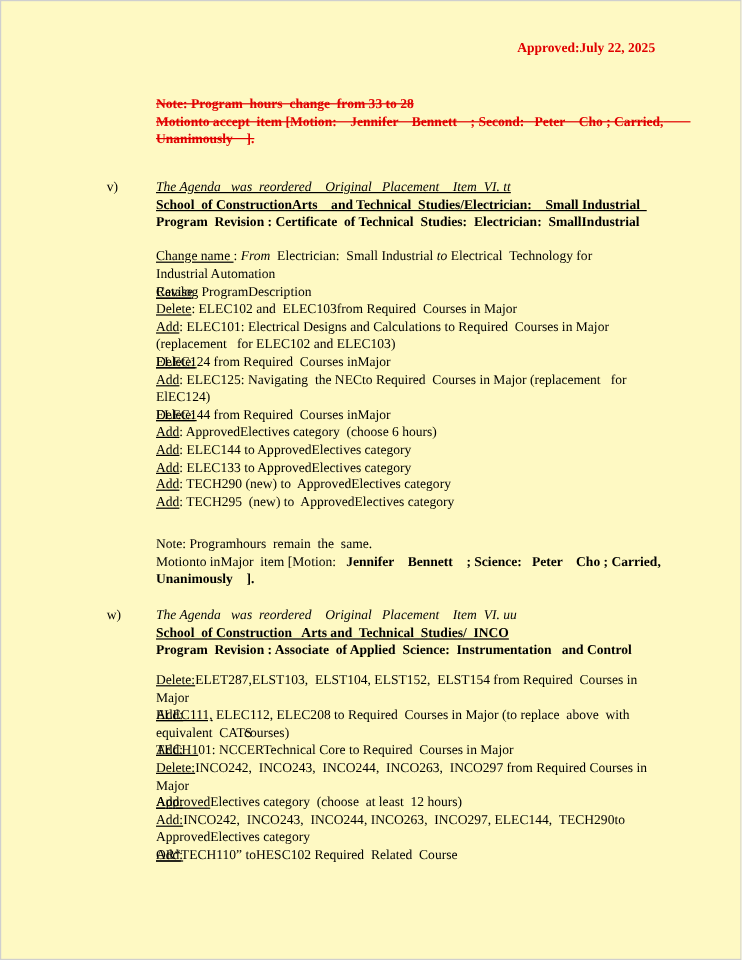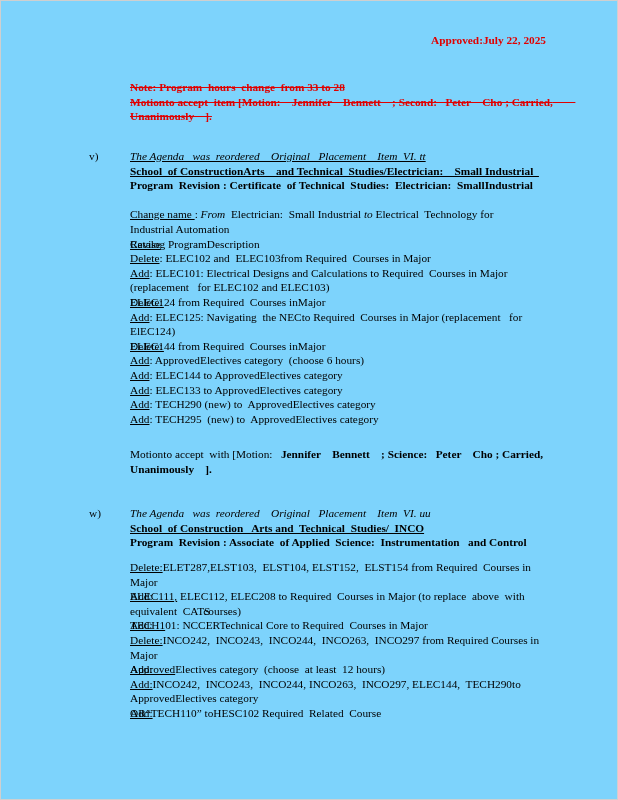--- a/index.html
+++ b/index.html
@@ -1,17 +1,17 @@
 <!DOCTYPE html>
 <html><head>
 <meta charset="utf-8">
 <style>
   html,body{margin:0;padding:0;background:#ffffff;}
   .page{
-    position:relative;width:618px;height:800px;background:#7dd3fc;
+    position:relative;width:618px;height:800px;background:#fef9c3;
     font-family:"Liberation Serif","DejaVu Serif",serif;
     font-size:11.3px;line-height:14.6px;color:#000;
     border:1px solid #cfcfcf;box-sizing:border-box;overflow:hidden;
   }
   .stamp{
     position:absolute;left:430px;top:32px;
     font-weight:bold;white-space:nowrap;
   }
   .marker{position:absolute;left:88px;white-space:nowrap;}
   .textblock{position:absolute;left:129px;width:474px;white-space:pre-wrap;}
@@ -25,19 +25,19 @@
 
 <div class="page" style="border-color: rgb(207, 207, 207); color: rgb(0, 0, 0);">
 
   <div class="stamp" style="color: rgb(224, 0, 0);">Approved:July 22, 2025</div>
 
   <div class="textblock red-note" style="top: 79px; color: rgb(224, 0, 0);"><div class="line"><span style="text-decoration: line-through;">Note: Program  hours  change  from 33 to 28</span></div><div class="line"><span style="text-decoration: line-through;">Motionto accept  item [Motion:    Jennifer    Bennett    ; Second:   Peter    Cho ; Carried,</span><span style="text-decoration: line-through;">&nbsp;&nbsp;&nbsp;&nbsp;&nbsp;&nbsp;&nbsp;&nbsp;</span></div><div class="line"><span style="text-decoration: line-through;">Unanimously    ].</span></div></div>
 
   <div class="marker" style="top:148px;">v)</div>
   <div class="textblock" style="top:148px;"><div class="line"><span style="text-decoration: underline; font-style: italic;">The Agenda   was  reordered    Original   Placement    Item  VI. tt</span></div><div class="line"><span style="text-decoration: underline; font-weight: bold;">School  of ConstructionArts    and Technical  Studies/Electrician:    Small Industrial  </span></div><div class="line"><span style="font-weight: bold;">Program  Revision : Certificate  of Technical  Studies:  Electrician:  SmallIndustrial</span></div><div class="line">&nbsp;</div><div class="line"><span style="text-decoration: underline;">Change name </span><span>: </span><span style="font-style: italic;">From</span><span>  Electrician:  Small Industrial </span><span style="font-style: italic;">to</span><span> Electrical  Technology for</span></div><div class="line"><span>Industrial Automation</span></div><div class="line"><span class="ov"><span style="text-decoration: underline;">Catalog</span><span class="over" style="text-decoration: underline;">Revise</span></span><span> ProgramDescription</span></div><div class="line"><span style="text-decoration: underline;">Delete</span><span>: ELEC102 and  ELEC103from Required  Courses in Major</span></div><div class="line"><span style="text-decoration: underline;">Add</span><span>: ELEC101: Electrical Designs and Calculations to Required  Courses in Major</span></div><div class="line"><span>(replacement   for ELEC102 and ELEC103)</span></div><div class="line"><span class="ov"><span style="text-decoration: underline;">ELEC1</span><span class="over" style="text-decoration: underline;">Delete:</span></span><span>24 from Required  Courses inMajor</span></div><div class="line"><span style="text-decoration: underline;">Add</span><span>: ELEC125: Navigating  the NECto Required  Courses in Major (replacement   for</span></div><div class="line"><span>ElEC124)</span></div><div class="line"><span class="ov"><span style="text-decoration: underline;">ELEC1</span><span class="over" style="text-decoration: underline;">Delete:</span></span><span>44 from Required  Courses inMajor</span></div><div class="line"><span style="text-decoration: underline;">Add</span><span>: ApprovedElectives category  (choose 6 hours)</span></div><div class="line"><span style="text-decoration: underline;">Add</span><span>: ELEC144 to ApprovedElectives category</span></div><div class="line"><span style="text-decoration: underline;">Add</span><span>: ELEC133 to ApprovedElectives category</span></div><div class="line"><span style="text-decoration: underline;">Add</span><span>: TECH290 (new) to  ApprovedElectives category</span></div><div class="line"><span style="text-decoration: underline;">Add</span><span>: TECH295  (new) to  ApprovedElectives category</span></div></div>
 
-  <div class="textblock" style="top:446px;"><div class="line"><span>Motionto accept  with [Motion:   </span><span style="font-weight: bold;">Jennifer    Bennett    ; Science:   Peter    Cho ; Carried,</span></div><div class="line"><span style="font-weight: bold;">Unanimously    ].</span></div></div>
+  <div class="textblock" style="top:446px;"><div class="line"><span>Note: Programhours  remain  the  same.</span></div><div class="line"><span>Motionto inMajor  item [Motion:   </span><span style="font-weight: bold;">Jennifer    Bennett    ; Science:   Peter    Cho ; Carried,</span></div><div class="line"><span style="font-weight: bold;">Unanimously    ].</span></div></div>
 
   <div class="marker" style="top:505px;">w)</div>
   <div class="textblock" style="top:505px;"><div class="line"><span style="font-style: italic;">The Agenda   was  reordered    Original   Placement    Item  VI. uu</span></div><div class="line"><span style="text-decoration: underline; font-weight: bold;">School  of Construction   Arts and  Technical  Studies/  INCO</span></div><div class="line"><span style="font-weight: bold;">Program  Revision : Associate  of Applied  Science:  Instrumentation   and Control</span></div></div>
   <div class="textblock" style="top:559px;"><div class="line"><span style="text-decoration: underline;">Delete:</span><span>ELET287,ELST103,  ELST104, ELST152,  ELST154 from Required  Courses in</span></div><div class="line"><span>Major</span></div><div class="line"><span class="ov"><span style="text-decoration: underline;">ELEC111,</span><span class="over" style="text-decoration: underline;">Add:</span></span><span> ELEC112, ELEC208 to Required  Courses in Major (to replace  above  with</span></div><div class="line"><span>equivalent  CATS</span><span style="margin-left: -7px;">courses)</span></div><div class="line"><span class="ov"><span style="text-decoration: underline;">TECH1</span><span class="over" style="text-decoration: underline;">Add:</span></span><span>01: NCCERTechnical Core to Required  Courses in Major</span></div><div class="line"><span style="text-decoration: underline;">Delete:</span><span>INCO242,  INCO243,  INCO244,  INCO263,  INCO297 from Required Courses in</span></div><div class="line"><span>Major</span></div><div class="line"><span class="ov"><span style="text-decoration: underline;">Approved</span><span class="over" style="text-decoration: underline;">Add:</span></span><span>Electives category  (choose  at least  12 hours)</span></div><div class="line"><span style="text-decoration: underline;">Add:</span><span>INCO242,  INCO243,  INCO244, INCO263,  INCO297, ELEC144,  TECH290to</span></div><div class="line"><span>ApprovedElectives category</span></div><div class="line"><span class="ov"><span style="text-decoration: underline;">OR“</span><span class="over" style="text-decoration: underline;">Add:</span></span><span>TECH110” toHESC102 Required  Related  Course</span></div></div>
 
 </div>
 
 </body></html>

